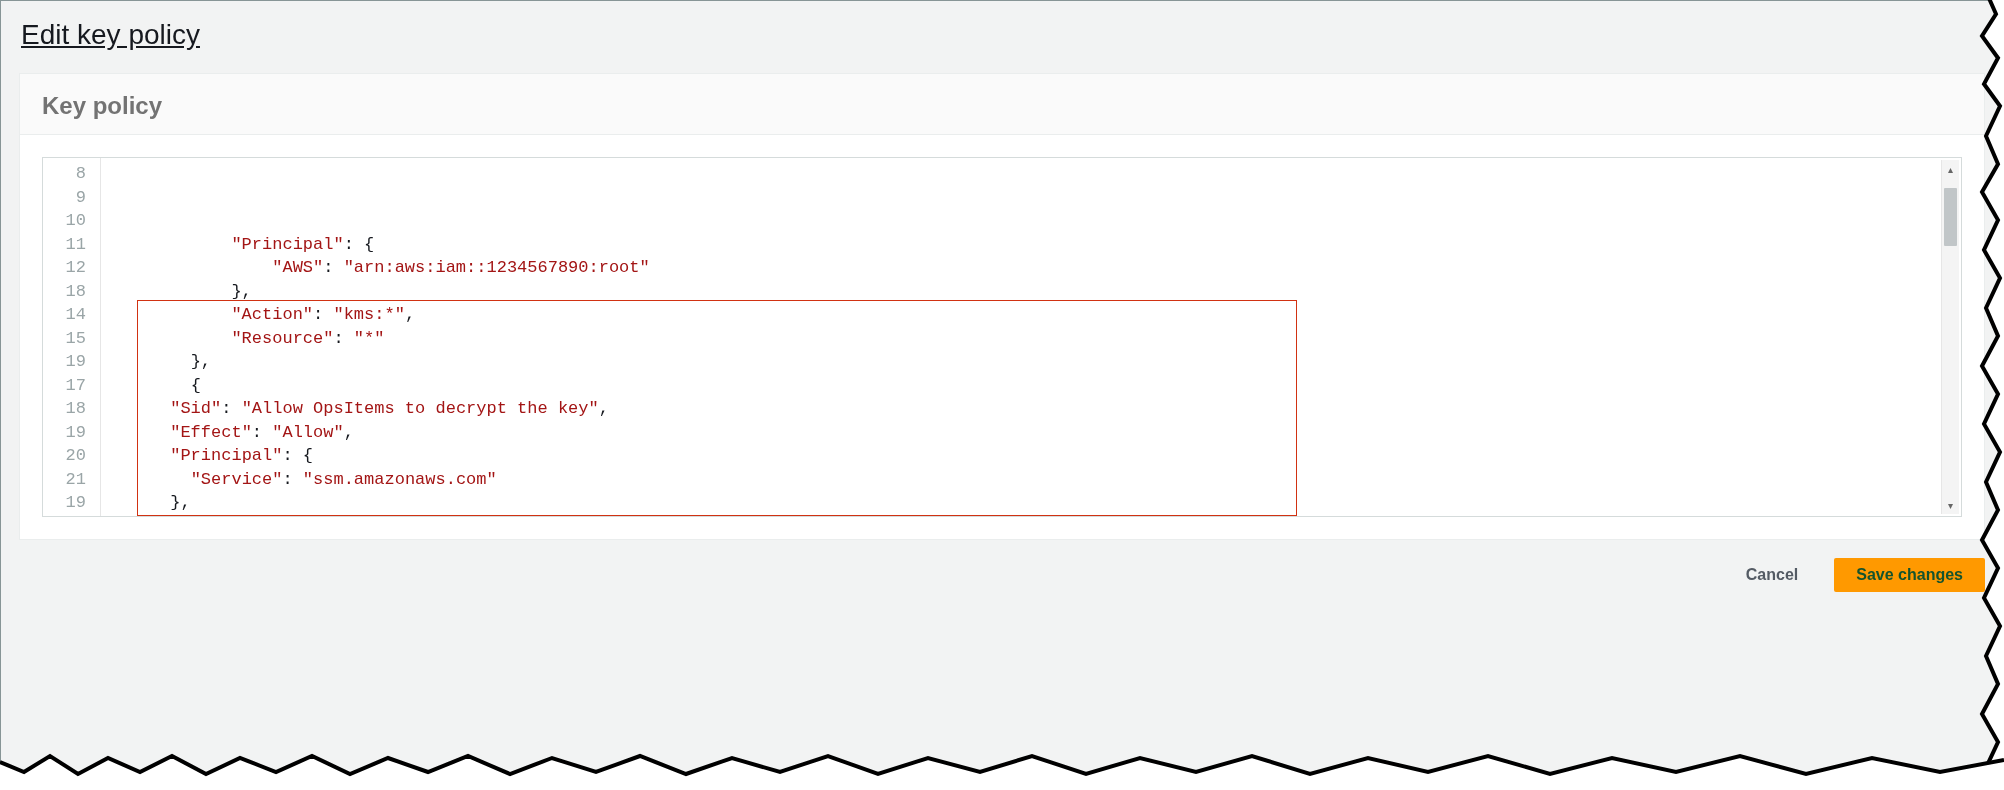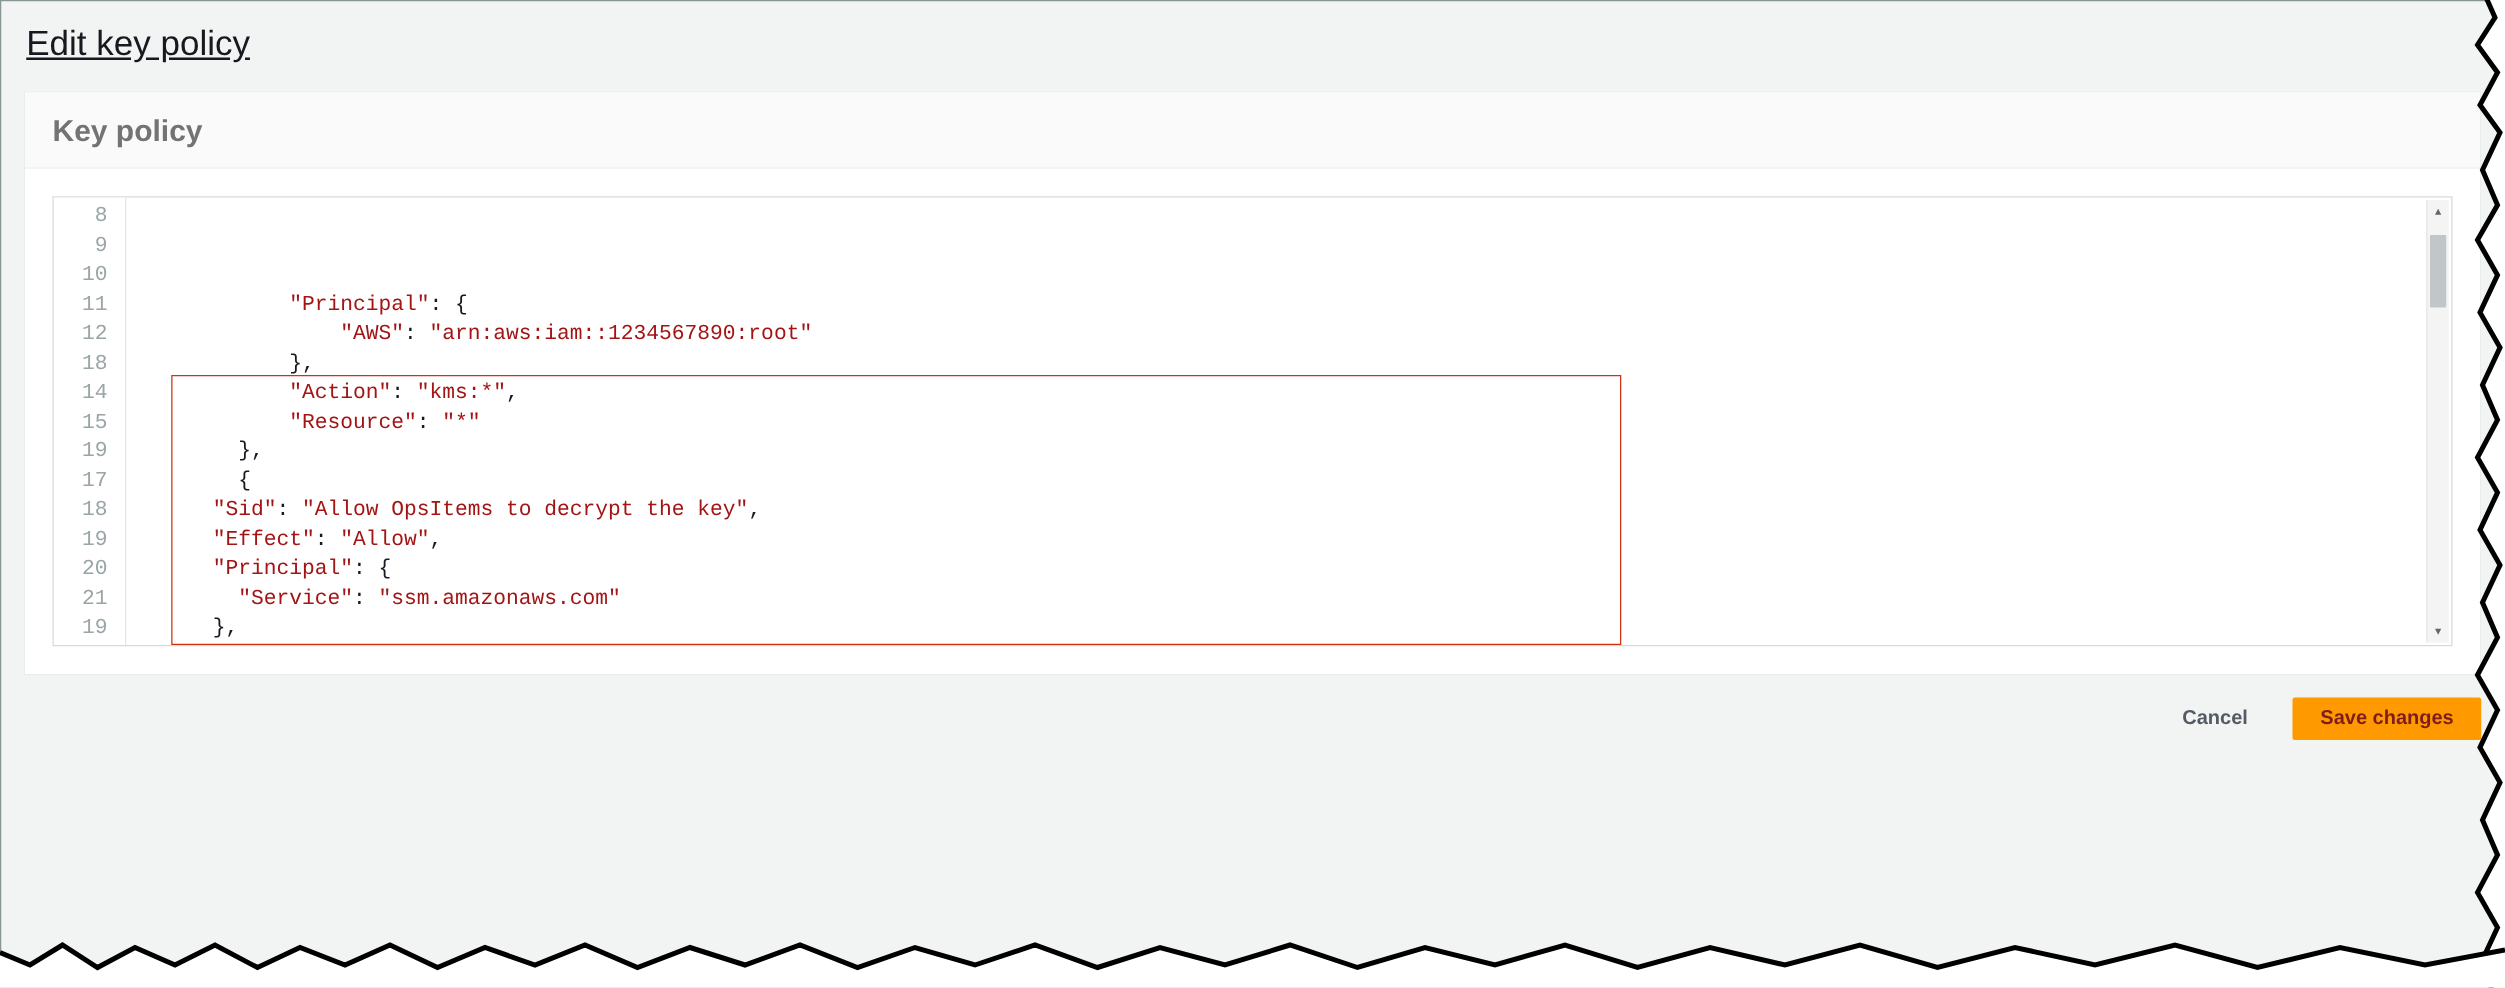--- a/index.html
+++ b/index.html
@@ -130,21 +130,21 @@
     border-radius: 2px;
     cursor: pointer;
     border: none;
   }
   .btn-link {
     background: transparent;
     color: #545b64;
   }
   .btn-primary {
     background: #ff9900;
-    color: #7f1d1d;
+    color: #14532d;
   }
 
   
   .torn-bottom {
     position: absolute;
     left: 0; right: 0;
     bottom: -2px;
     height: 50px;
     pointer-events: none;
   }

